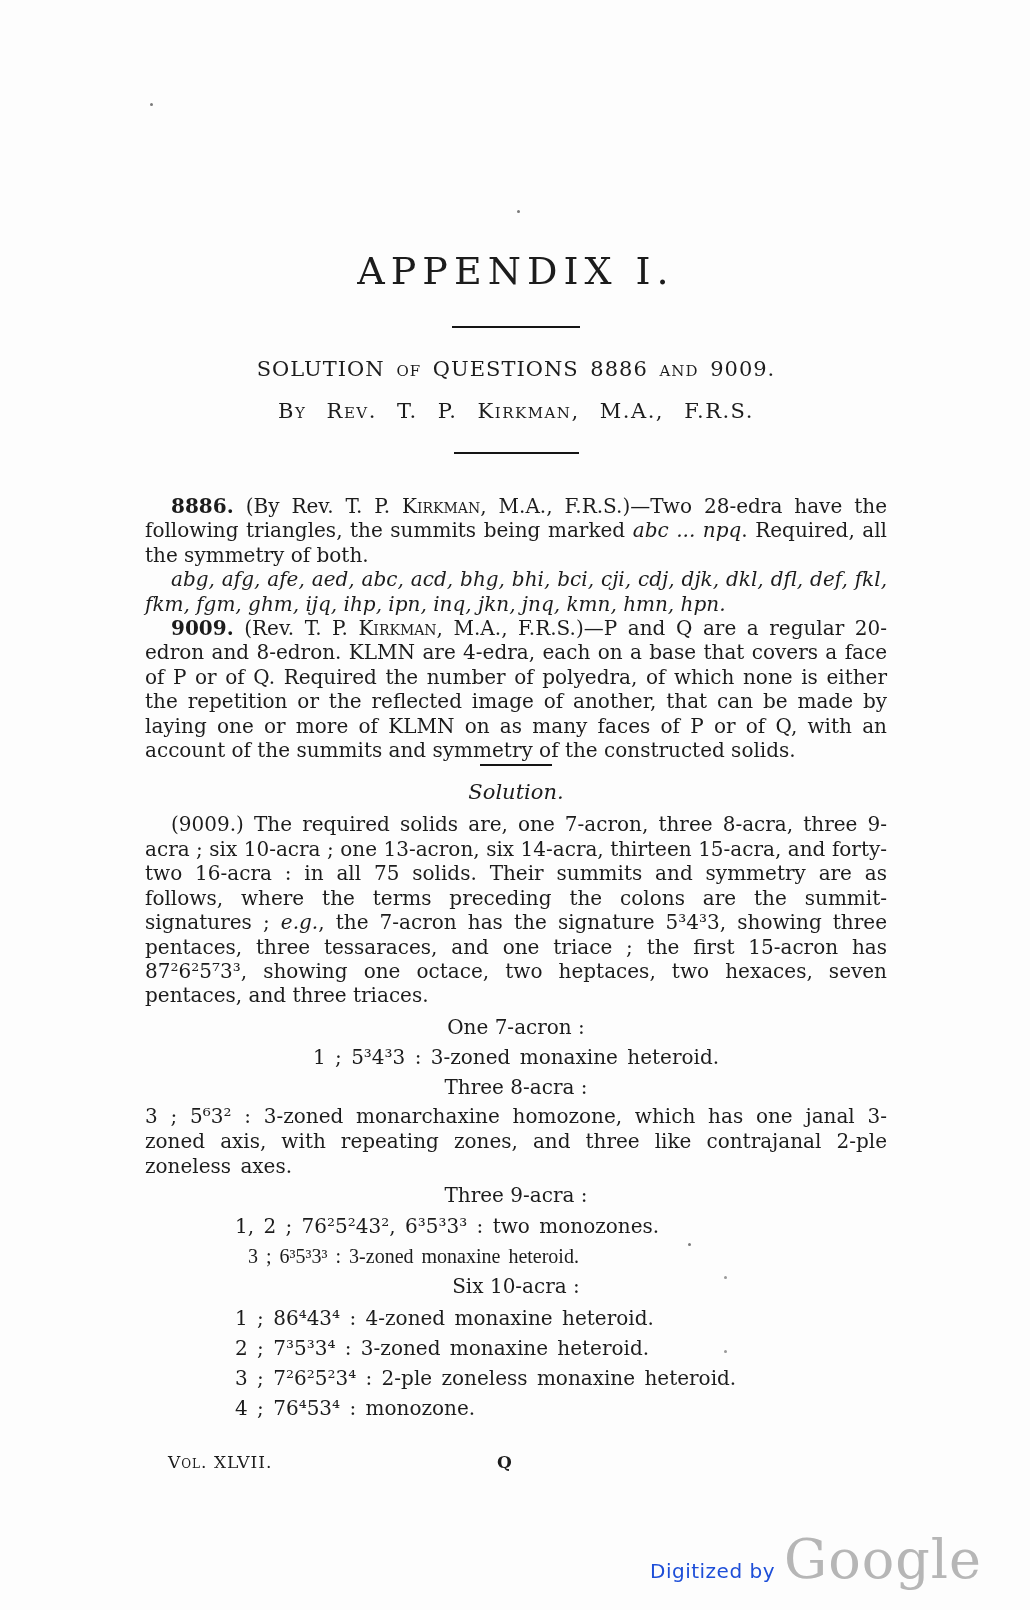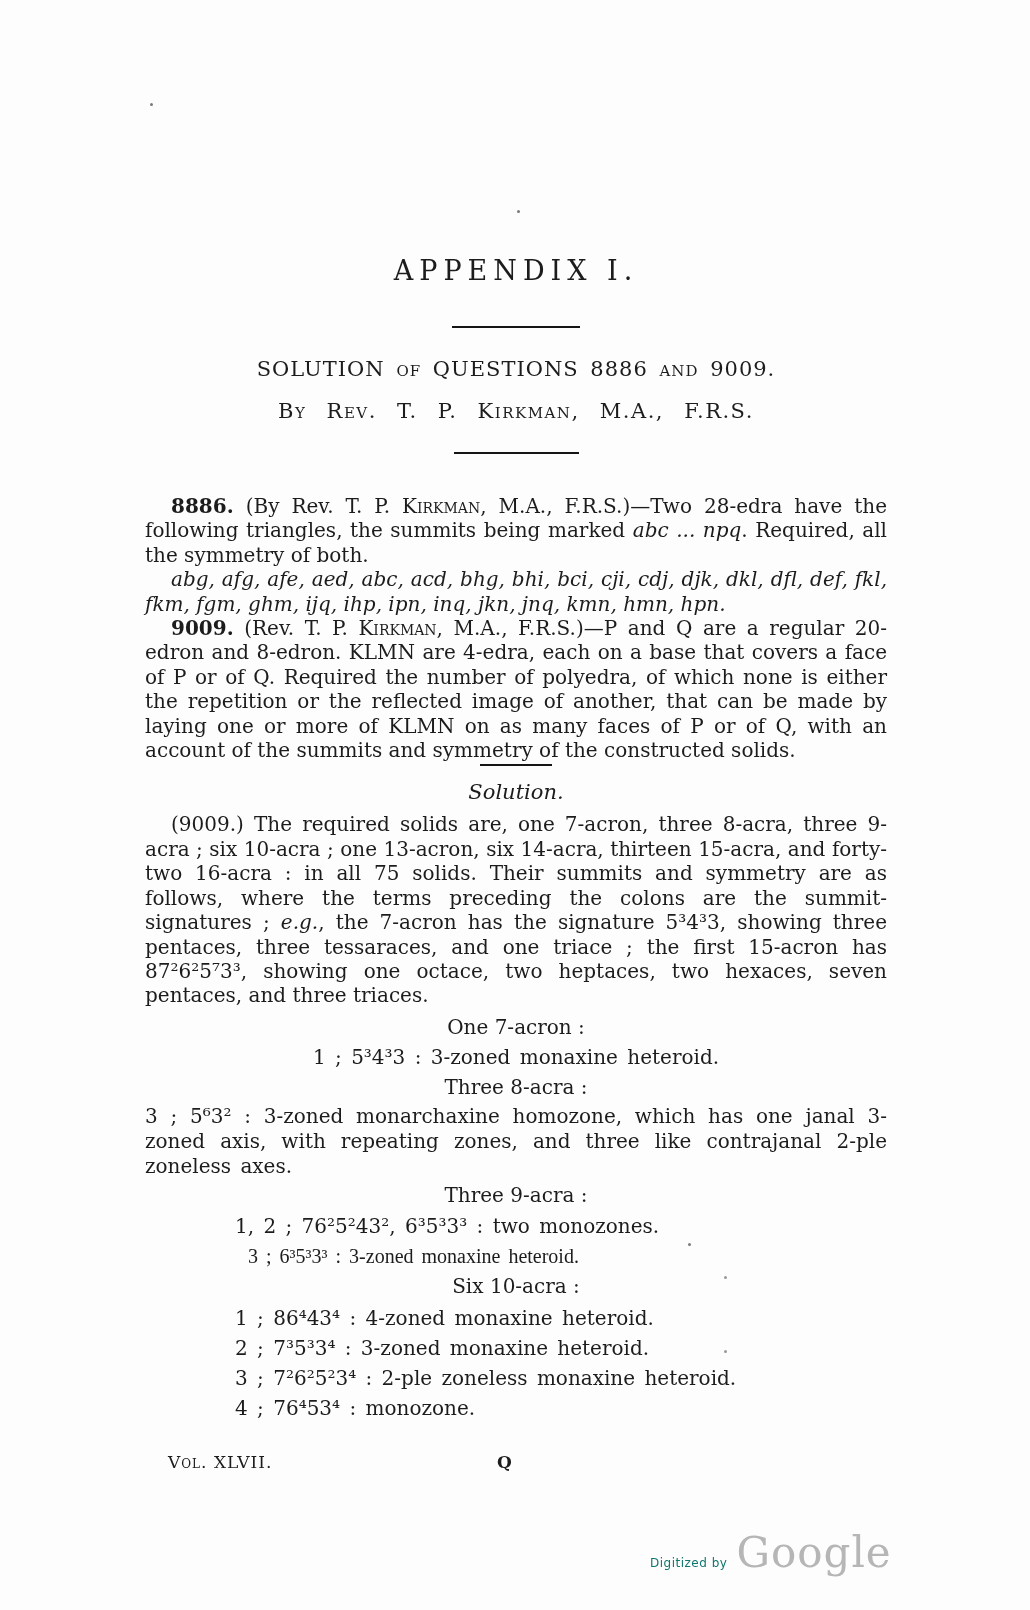--- a/index.html
+++ b/index.html
@@ -10,21 +10,21 @@
     font-family: "DejaVu Serif", "Liberation Serif", serif;
     color: #1c1c1c;
     overflow: hidden;
   }
   .col {
     position: absolute;
     left: 145px; top: 248px;
     width: 742px;
   }
   .title {
-    font-size: 27px;
+    font-size: 38px;
     line-height: 46px;
     text-align: center;
     letter-spacing: 6px;
     font-weight: normal;
     margin: 0;
   }
   .rule { border: 0; border-top: 2px solid #151515; margin: 0 auto; }
   .rule1 { width: 128px; margin-top: 32px; }
   .rule2 { width: 125px; margin-top: 27px; }
   .rule3 { width: 72px;  margin-top: 2px; }
@@ -92,25 +92,25 @@
     position: absolute; left: 497px; top: 1452px;
     font-size: 17px; font-weight: 700;
   }
   .watermark {
     position: absolute; left: 650px; top: 1528px;
     display: flex; align-items: baseline;
     user-select: none;
   }
   .wm-prefix {
     font-family: "DejaVu Sans", "Liberation Sans", sans-serif;
-    font-size: 12px; color: #0f766e; letter-spacing: 0.5px;
+    font-size: 20px; color: #1d4ed8; letter-spacing: 0.5px;
   }
   .wm-brand {
     font-family: "DejaVu Serif", "Liberation Serif", serif;
-    font-size: 42px; color: #b6b6b6; margin-left: 9px;
+    font-size: 54px; color: #b6b6b6; margin-left: 9px;
     letter-spacing: 1px;
   }
   .speck {
     position: absolute; width: 3px; height: 3px;
     border-radius: 50%; background: #7a7a7a;
   }
 </style>
 </head>
 <body>
 

